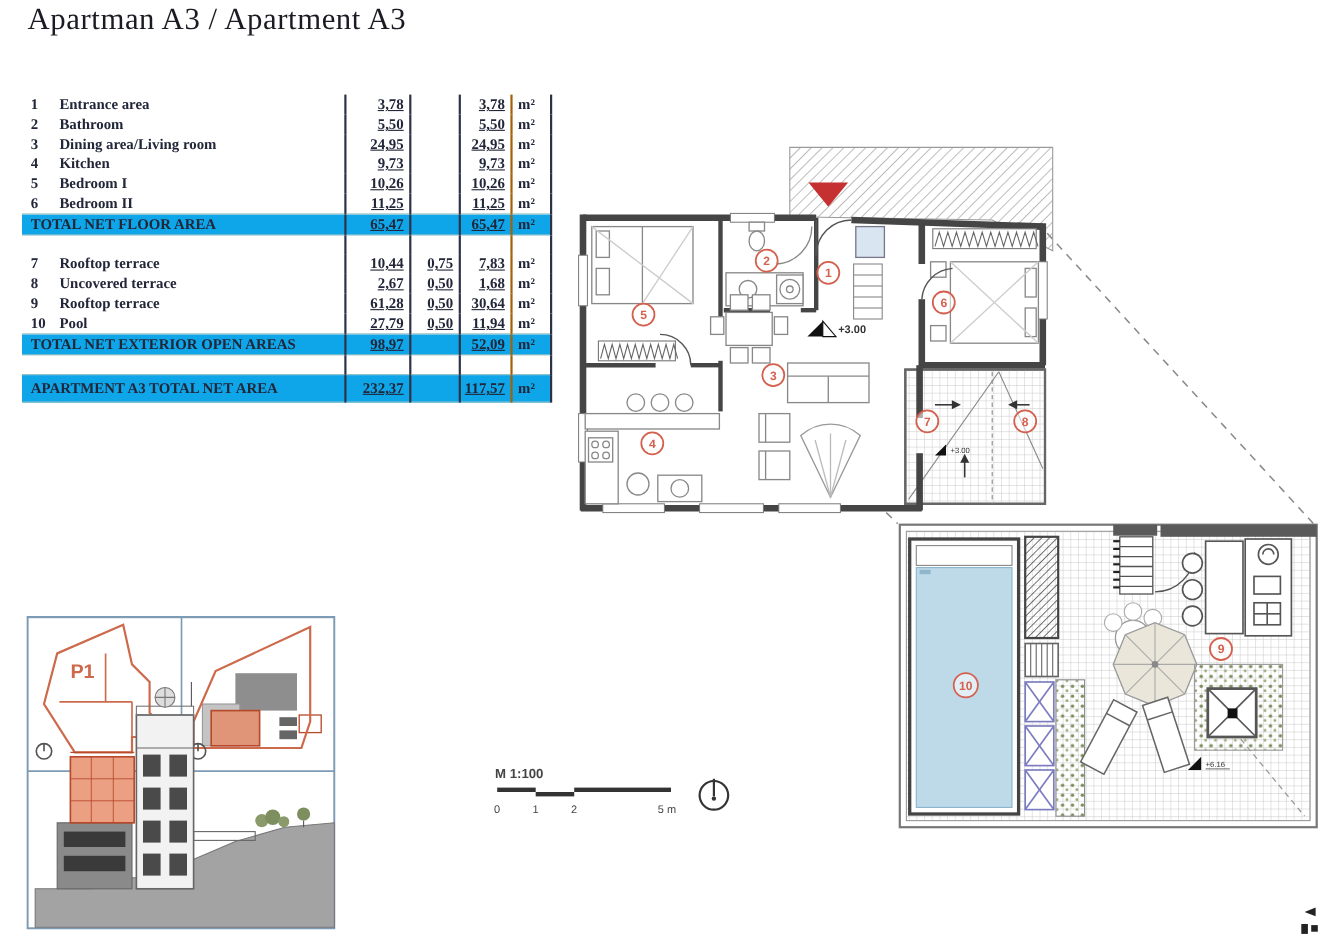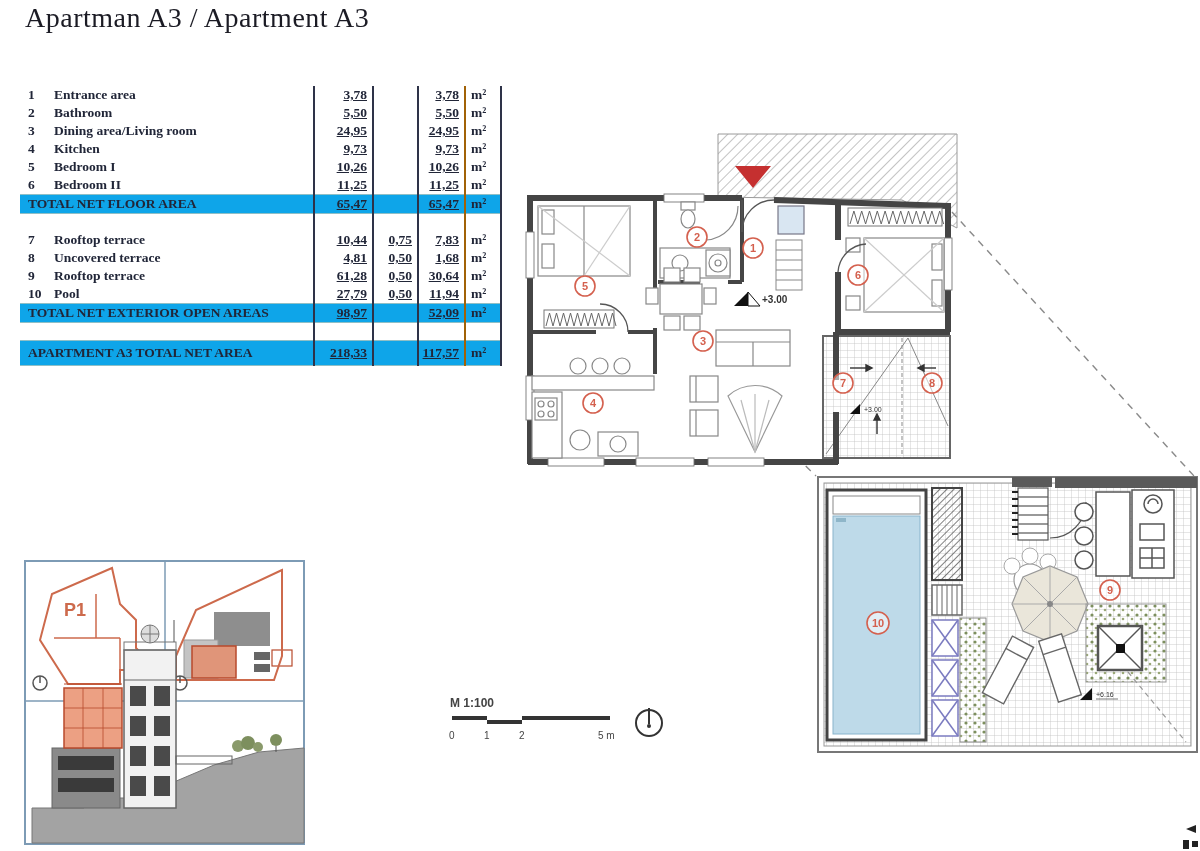--- a/index.html
+++ b/index.html
@@ -104,21 +104,21 @@
     <td class="c-num">7</td>
     <td class="c-label">Rooftop terrace</td>
     <td class="c-area num-cell">10,44</td>
     <td class="c-coef num-cell">0,75</td>
     <td class="c-net num-cell">7,83</td>
     <td class="c-unit">m²</td>
   </tr>
   <tr>
     <td class="c-num">8</td>
     <td class="c-label">Uncovered terrace</td>
-    <td class="c-area num-cell">4,81</td>
+    <td class="c-area num-cell">2,67</td>
     <td class="c-coef num-cell">0,50</td>
     <td class="c-net num-cell">1,68</td>
     <td class="c-unit">m²</td>
   </tr>
   <tr>
     <td class="c-num">9</td>
     <td class="c-label">Rooftop terrace</td>
     <td class="c-area num-cell">61,28</td>
     <td class="c-coef num-cell">0,50</td>
     <td class="c-net num-cell">30,64</td>
@@ -143,21 +143,21 @@
   <tr class="gap">
     <td colspan="2"></td>
         <td class="c-area"></td>
         <td class="c-coef"></td>
         <td class="c-net"></td>
         <td class="c-unit"></td>
   </tr>
 
   <tr class="hl grand">
     <td class="c-label2" colspan="2">APARTMENT A3 TOTAL NET AREA</td>
-    <td class="c-area num-cell">218,33</td>
+    <td class="c-area num-cell">232,37</td>
     <td class="c-coef num-cell"></td>
     <td class="c-net num-cell">117,57</td>
     <td class="c-unit">m²</td>
   </tr>
 </tbody>
   </table>
 
 <svg class="plan-svg" width="760" height="731" viewBox="440 120 760 731">
   <defs>
     <pattern id="grid" width="7" height="7" patternUnits="userSpaceOnUse">

